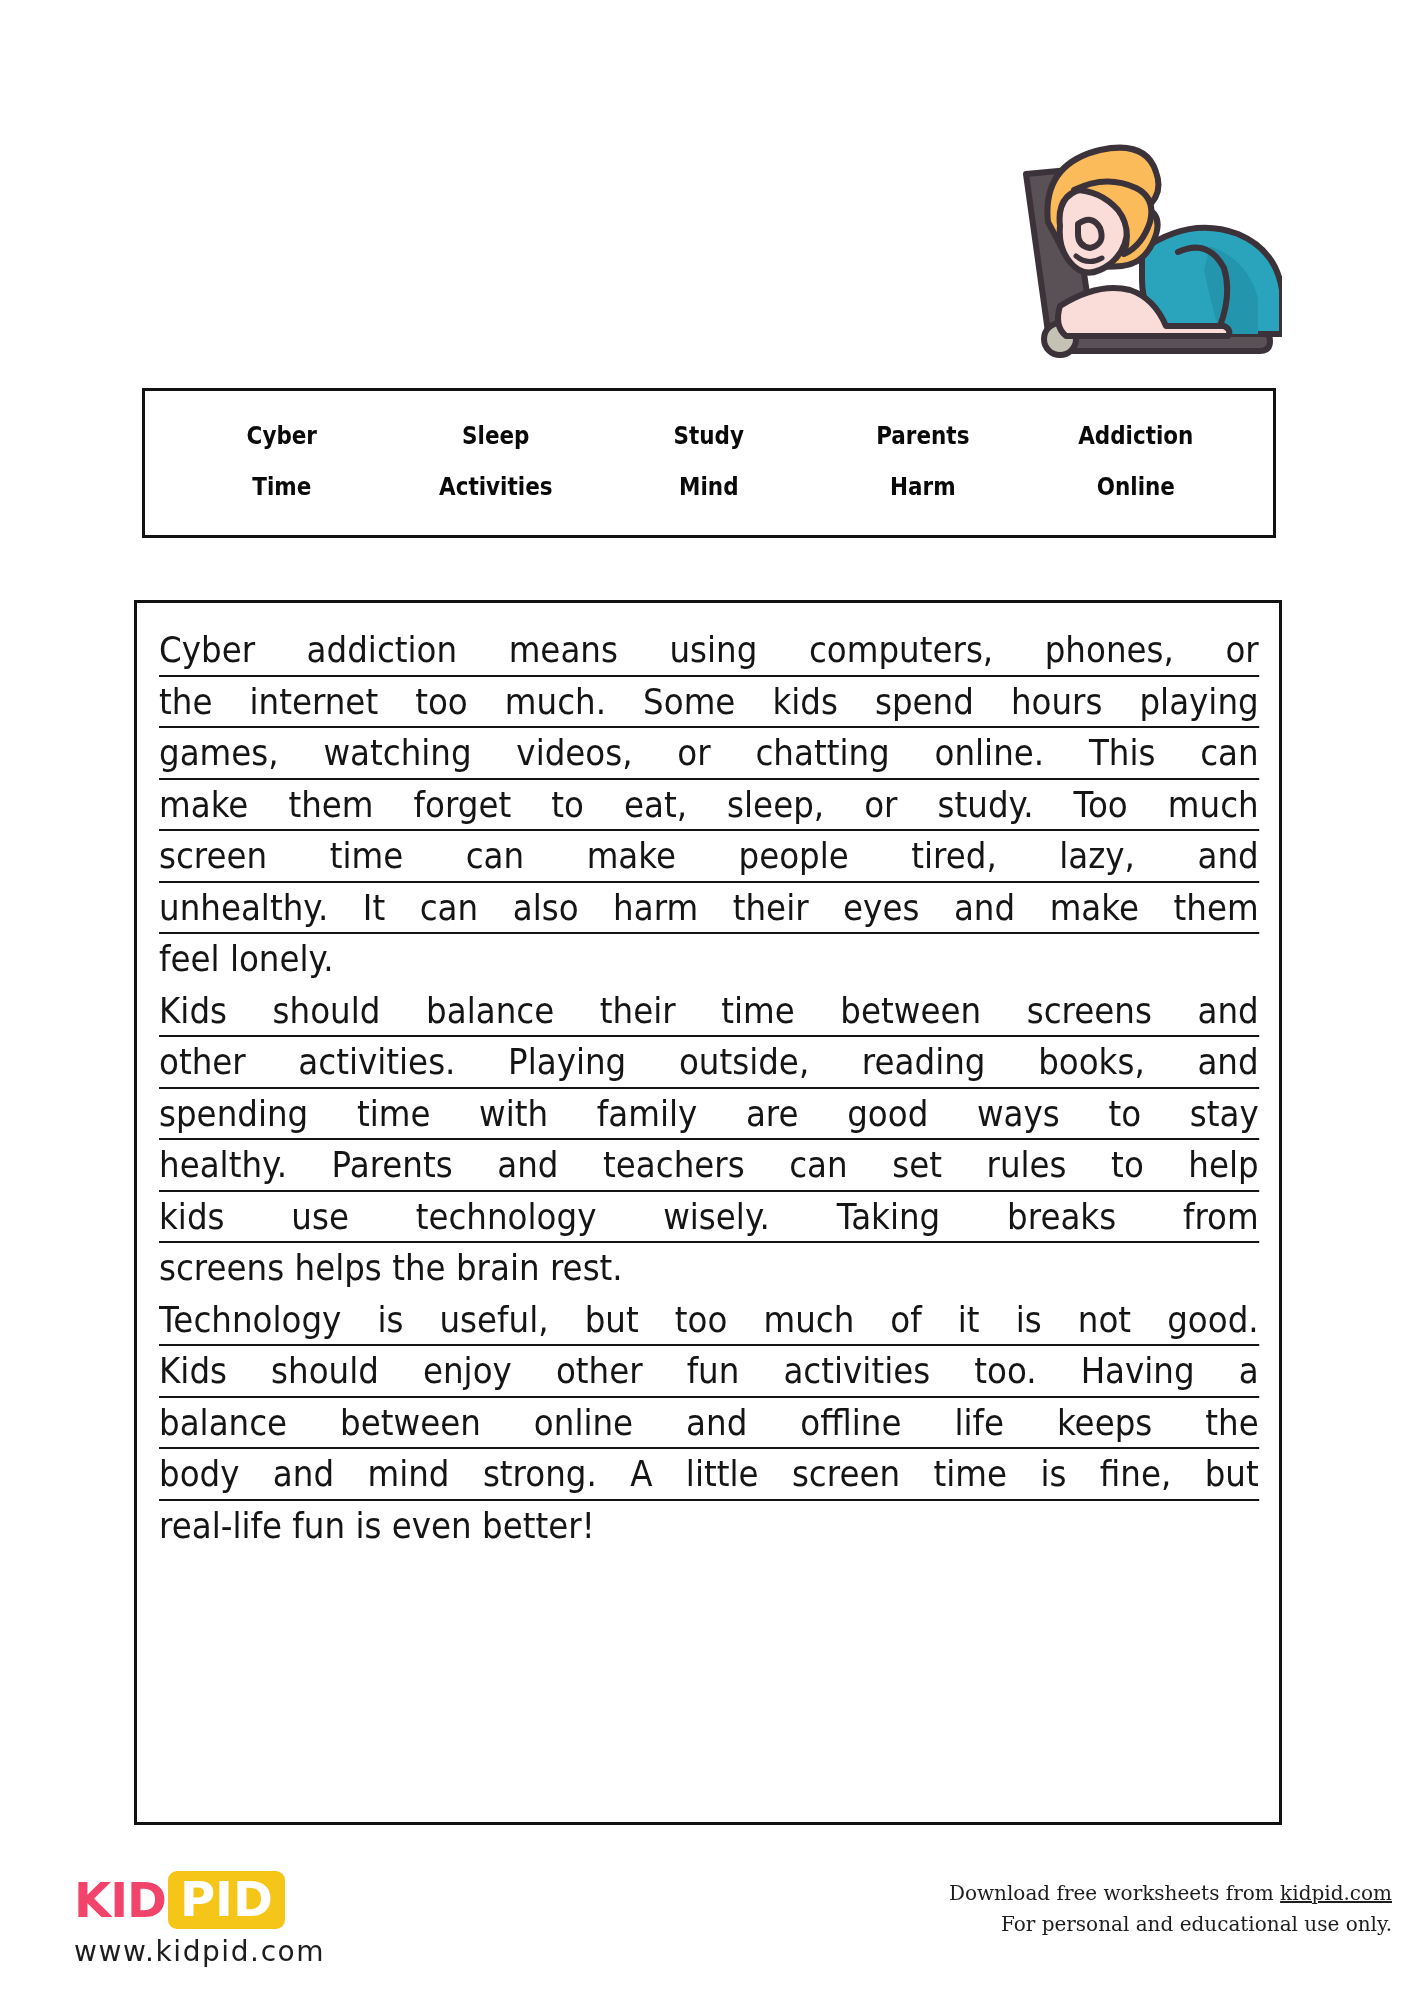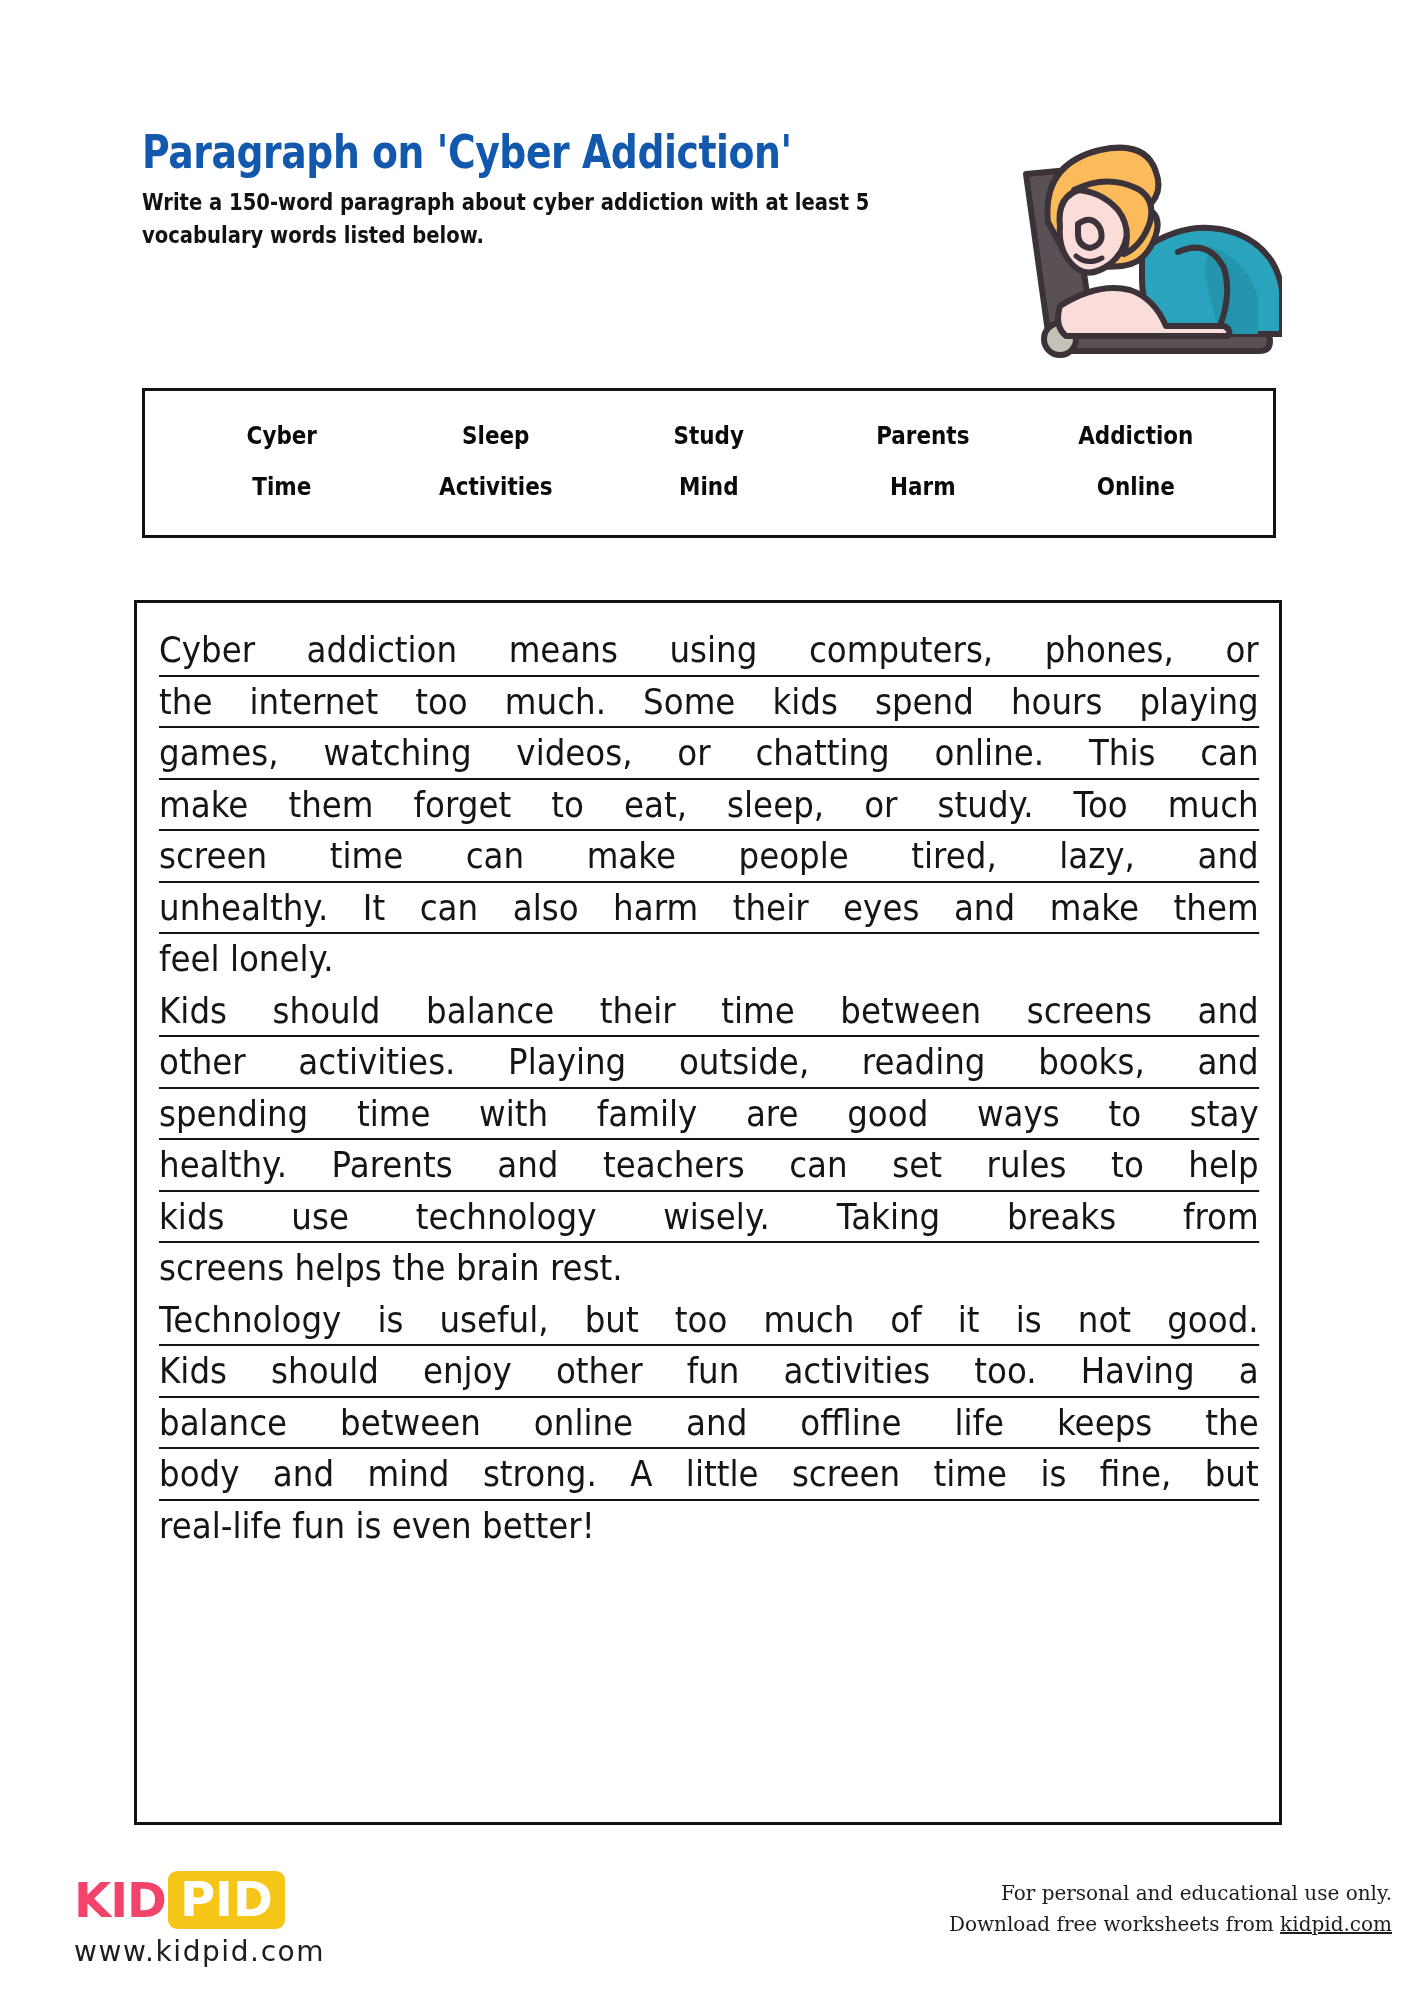--- a/index.html
+++ b/index.html
@@ -196,24 +196,20 @@
     text-decoration: underline;
     color: #1d1d1d;
   }
 </style>
 </head>
 <body>
 
 <div class="page">
 
   <div class="header">
-    <div class="header-text">
-      <h1 class="worksheet-title">Paragraph on 'Cyber Addiction'</h1>
-      <p class="worksheet-subtitle">Write a 150-word paragraph about cyber addiction with at least 5 vocabulary words listed below.</p>
-    </div>
 
     <div class="illustration">
       <svg viewBox="0 0 268 230" xmlns="http://www.w3.org/2000/svg">
         <g stroke="#3c3239" stroke-width="6" stroke-linecap="round" stroke-linejoin="round">
 
           <path d="M12 44 L55 40 L78 198 L34 202 Z" fill="#5a5156"></path>
 
           <path d="M34 202 L246 202 Q256 202 256 211 Q256 221 246 221 L44 221 Q34 221 34 211 Z" fill="#5a5156"></path>
 
           <path d="M60 196 L244 196 L244 202 L60 202 Z" fill="#ffffff" stroke="none"></path>
@@ -437,20 +433,20 @@
   <div class="footer">
     <div class="logo-wrap">
       <div class="logo-mark">
         <span class="logo-kid">KID</span>
         <span class="logo-pid">PID</span>
       </div>
       <div class="logo-url">www.kidpid.com</div>
     </div>
 
     <div class="footer-right">
-      <div>For personal and educational use only.</div>
       <div>
         <span>Download free worksheets from </span><a class="footer-link">kidpid.com</a>
       </div>
+      <div>For personal and educational use only.</div>
     </div>
   </div>
 
 </div>
 
 </body></html>

